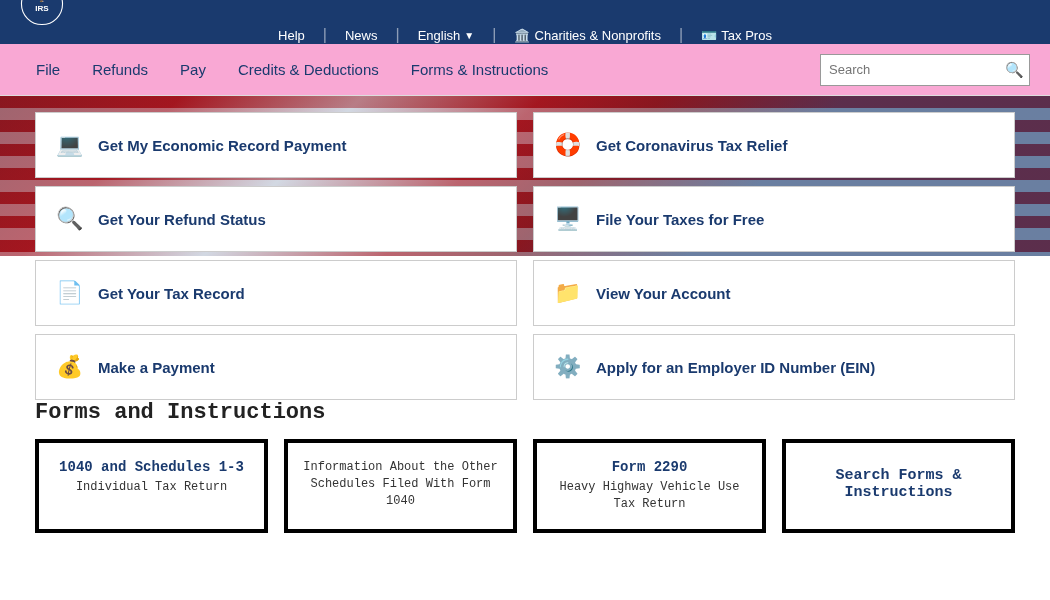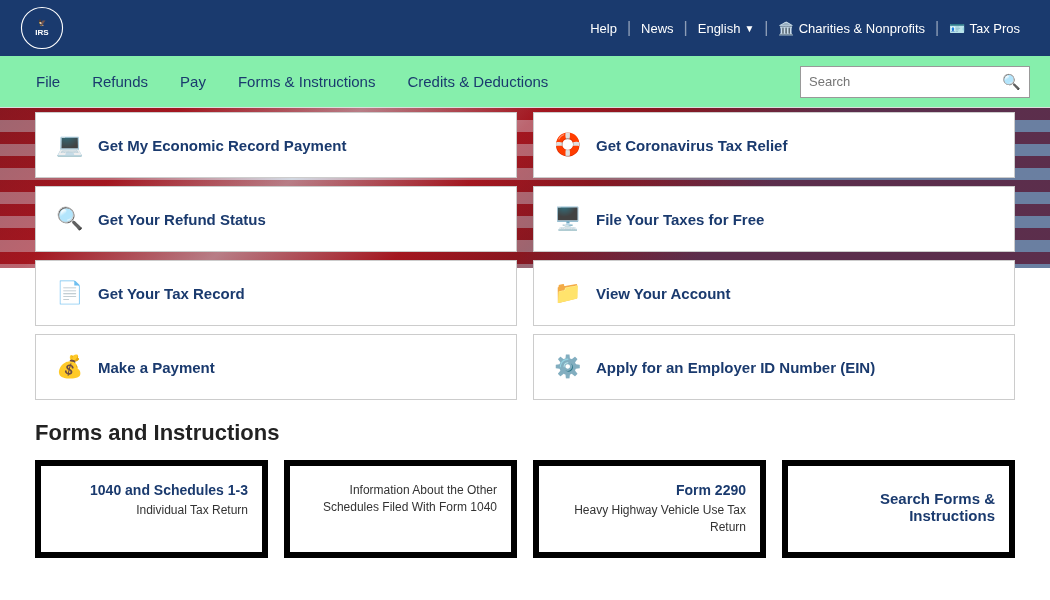--- a/index.html
+++ b/index.html
@@ -6,36 +6,37 @@
     body { font-family: Arial, sans-serif; width: 1050px; height: 600px; overflow: hidden; background: #fff; }
 
     
     #top-bar {
       background: #1a3a6e;
       color: #fff;
       display: flex;
       align-items: center;
       justify-content: flex-end;
       padding: 0 20px;
-      height: 56px;
+      height: 44px;
+      flex-direction: column;
     }
     #logo-area {
       margin-right: auto;
       display: flex;
       align-items: center;
       gap: 8px;
     }
     #logo-icon {
       width: 44px;
       height: 44px;
     }
     #top-links {
       display: flex;
       align-items: center;
-      gap: 0;
+      gap: 8px;
       font-size: 13px;
     }
     .top-link {
       color: #fff;
       text-decoration: none;
       padding: 0 10px;
       cursor: pointer;
     }
     .top-divider {
       color: rgba(255,255,255,0.5);
@@ -45,21 +46,21 @@
       display: flex;
       align-items: center;
       gap: 4px;
     }
     .chevron {
       font-size: 10px;
     }
 
     
     #nav-bar {
-      background: #86efac;
+      background: #f9a8d4;
       border-bottom: 1px solid #ddd;
       display: flex;
       align-items: center;
       padding: 0 20px;
       height: 52px;
     }
     .nav-item {
       color: #1a3a6e;
       font-size: 15px;
       font-weight: 500;
@@ -70,21 +71,21 @@
       align-items: center;
     }
     #search-box {
       margin-left: auto;
       display: flex;
       align-items: center;
       border: 1px solid #999;
       background: #fff;
       padding: 4px 8px;
       height: 32px;
-      width: 230px;
+      width: 210px;
     }
     #search-input {
       border: none;
       outline: none;
       font-size: 13px;
       flex: 1;
       color: #333;
     }
     #search-btn {
       background: none;
@@ -153,41 +154,42 @@
     }
     .card-label {
       color: #1a3a6e;
       font-size: 15px;
       font-weight: bold;
     }
 
     
     #forms-section {
       position: absolute;
-      top: 420px;
+      top: 400px;
       left: 50%;
       transform: translateX(-50%);
       width: 980px;
+      font-family: Liberation Mono, monospace;
     }
     #forms-title {
       font-size: 22px;
       font-weight: bold;
       color: #222;
       margin-bottom: 14px;
     }
     .forms-row {
       display: flex;
       gap: 16px;
     }
     .form-card {
       background: #fff;
-      border: 6px solid #000000;
+      border: 4px solid #000000;
       flex: 1;
       padding: 16px 14px;
-      text-align: right;
+      text-align: center;
       cursor: pointer;
       min-height: 80px;
     }
     .form-card-title {
       color: #1a3a6e;
       font-size: 14px;
       font-weight: bold;
       margin-bottom: 4px;
     }
     .form-card-subtitle {
@@ -244,22 +246,22 @@
         <span>🪪</span>
         <span>Tax Pros</span>
       </span>
     </div>
   </div>
 
   <div id="nav-bar">
     <span class="nav-item">File</span>
     <span class="nav-item">Refunds</span>
     <span class="nav-item">Pay</span>
+    <span class="nav-item">Credits &amp; Deductions</span>
     <span class="nav-item">Forms &amp; Instructions</span>
-    <span class="nav-item">Credits &amp; Deductions</span>
     <div id="search-box">
       <input id="search-input" type="text" placeholder="Search" style="">
       <button id="search-btn">🔍</button>
     </div>
   </div>
 
   <div id="hero">
     <div id="hero-bg"></div>
     <div id="hero-flag"></div>
   </div>

